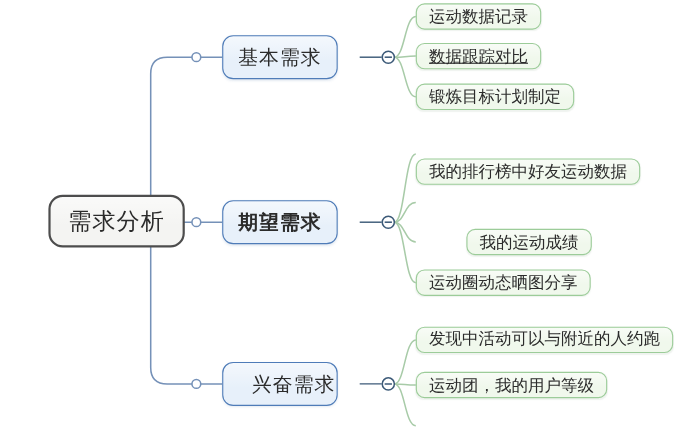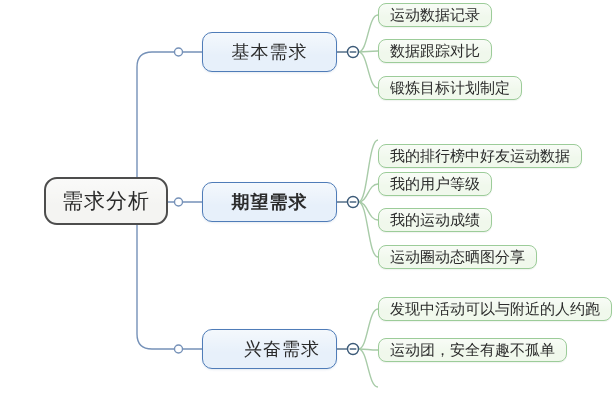--- a/index.html
+++ b/index.html
@@ -37,42 +37,42 @@
   .node.root{
     left:0px;top:177px;width:124px;height:48px;
     background-color:var(--root-fill);
     border:2px solid var(--root-border);
     border-radius:13px;
     font-size:21px;
     letter-spacing:1px;
     margin-left:44px;
   }
   .node.branch{
-    left:202px;width:135px;height:40px;
+    left:202px;width:105px;height:40px;
     background-color:var(--branch-fill);
     border:1.5px solid var(--branch-border);
     border-radius:10px;
     font-size:18px;
     letter-spacing:1px;
     box-shadow:0 1px 2px rgba(80,120,170,.15);
   }
   .node.leaf{
     left:378px;height:24px;
     padding:2px 11px;
     background-color:var(--leaf-fill);
     border:1.3px solid var(--leaf-border);
     border-radius:8px;
     font-size:15px;
     transform:translateY(-50%);
     box-shadow:0 1px 1px rgba(120,160,120,.12);
   }
   .b1{top:32px;} .b2{top:182px;font-weight:bold;} .b3{top:329px;padding-left:25px;}
-  .l-11{top:15px;} .l-12{top:51px;} .l-13{top:88px;}
-  .l-21{top:140px;margin-top:16px;} .l-22{top:184px;} .l-23{top:220px;} .l-24{top:257px;}
-  .l-31{top:309px;} .l-32{top:350px;} .l-33{top:387px;}
+  .l-11{top:15px;} .l-12{top:51px;text-decoration:underline;} .l-13{top:88px;}
+  .l-21{top:140px;margin-top:16px;} .l-22{top:184px;} .l-23{top:220px;margin-left:46px;} .l-24{top:257px;}
+  .l-31{top:309px;align-items:flex-end;} .l-32{top:350px;} .l-33{top:387px;}
 </style>
 </head>
 <body>
 
 <div class="canvas">
 
   <svg class="wires" viewBox="0 0 613 405">
 
     <path class="blue-line" d="M128 202 H202"></path>
     <path class="blue-line" d="M202 52 H152 Q137 52 137 67 V334 Q137 349 152 349 H202"></path>
@@ -135,30 +135,27 @@
   <div class="node leaf l-12">
     <span>数据跟踪对比</span>
   </div>
   <div class="node leaf l-13">
     <span>锻炼目标计划制定</span>
   </div>
 
   <div class="node leaf l-21">
     <span>我的排行榜中好友运动数据</span>
   </div>
-  <div class="node leaf l-22">
-    <span>我的用户等级</span>
-  </div>
   <div class="node leaf l-23">
     <span>我的运动成绩</span>
   </div>
   <div class="node leaf l-24">
     <span>运动圈动态晒图分享</span>
   </div>
 
   <div class="node leaf l-31">
     <span>发现中活动可以与附近的人约跑</span>
   </div>
   <div class="node leaf l-32">
-    <span>运动团，安全有趣不孤单</span>
+    <span>运动团，我的用户等级</span>
   </div>
 
 </div>
 
 </body></html>

